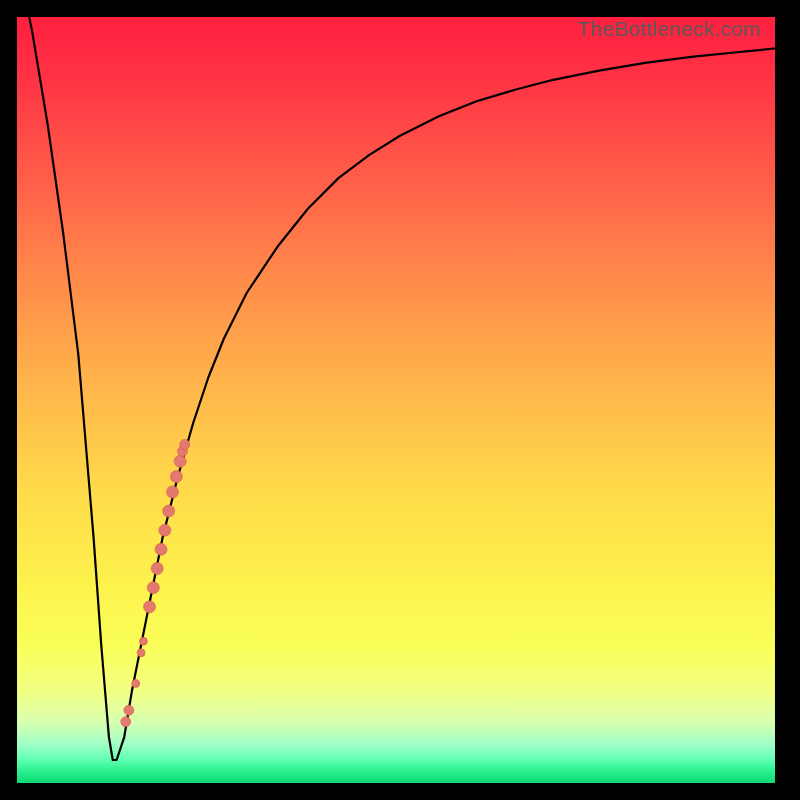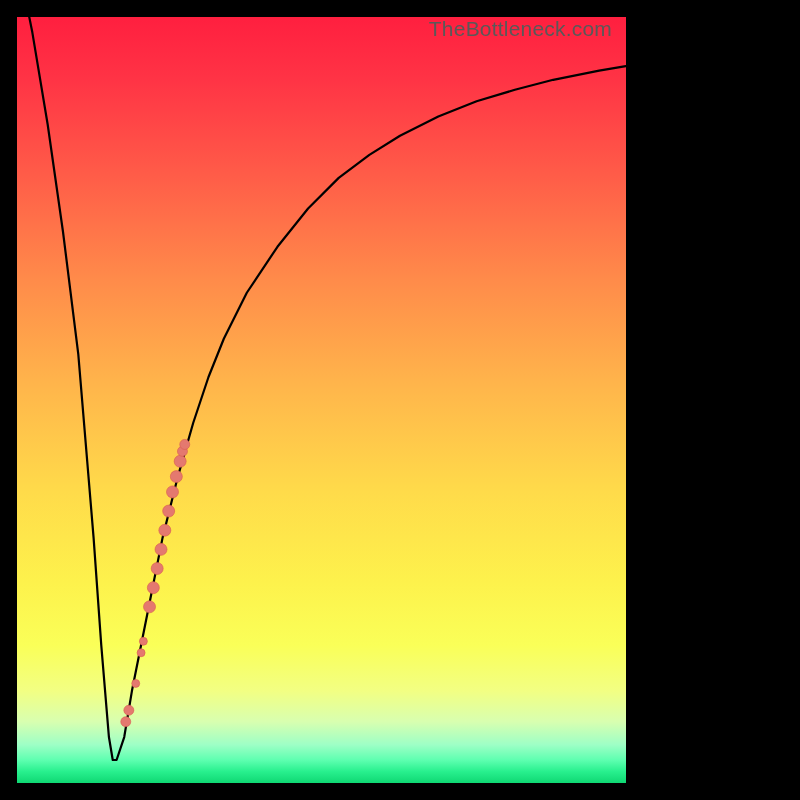--- a/index.html
+++ b/index.html
@@ -14,21 +14,21 @@
   .frame {
     position: absolute;
     left: 0; top: 0;
     width: 800px; height: 800px;
     background: #000;
   }
   .plot {
     position: absolute;
     left: 17px;
     top: 17px;
-    width: 609px;
+    width: 758px;
     height: 766px;
     background: linear-gradient(to bottom,
       #ff1f3f 0%,
       #ff3345 8%,
       #ff5a48 20%,
       #ff8a4a 34%,
       #ffb54b 48%,
       #ffdb4a 62%,
       #fdf24c 74%,
       #faff58 82%,

